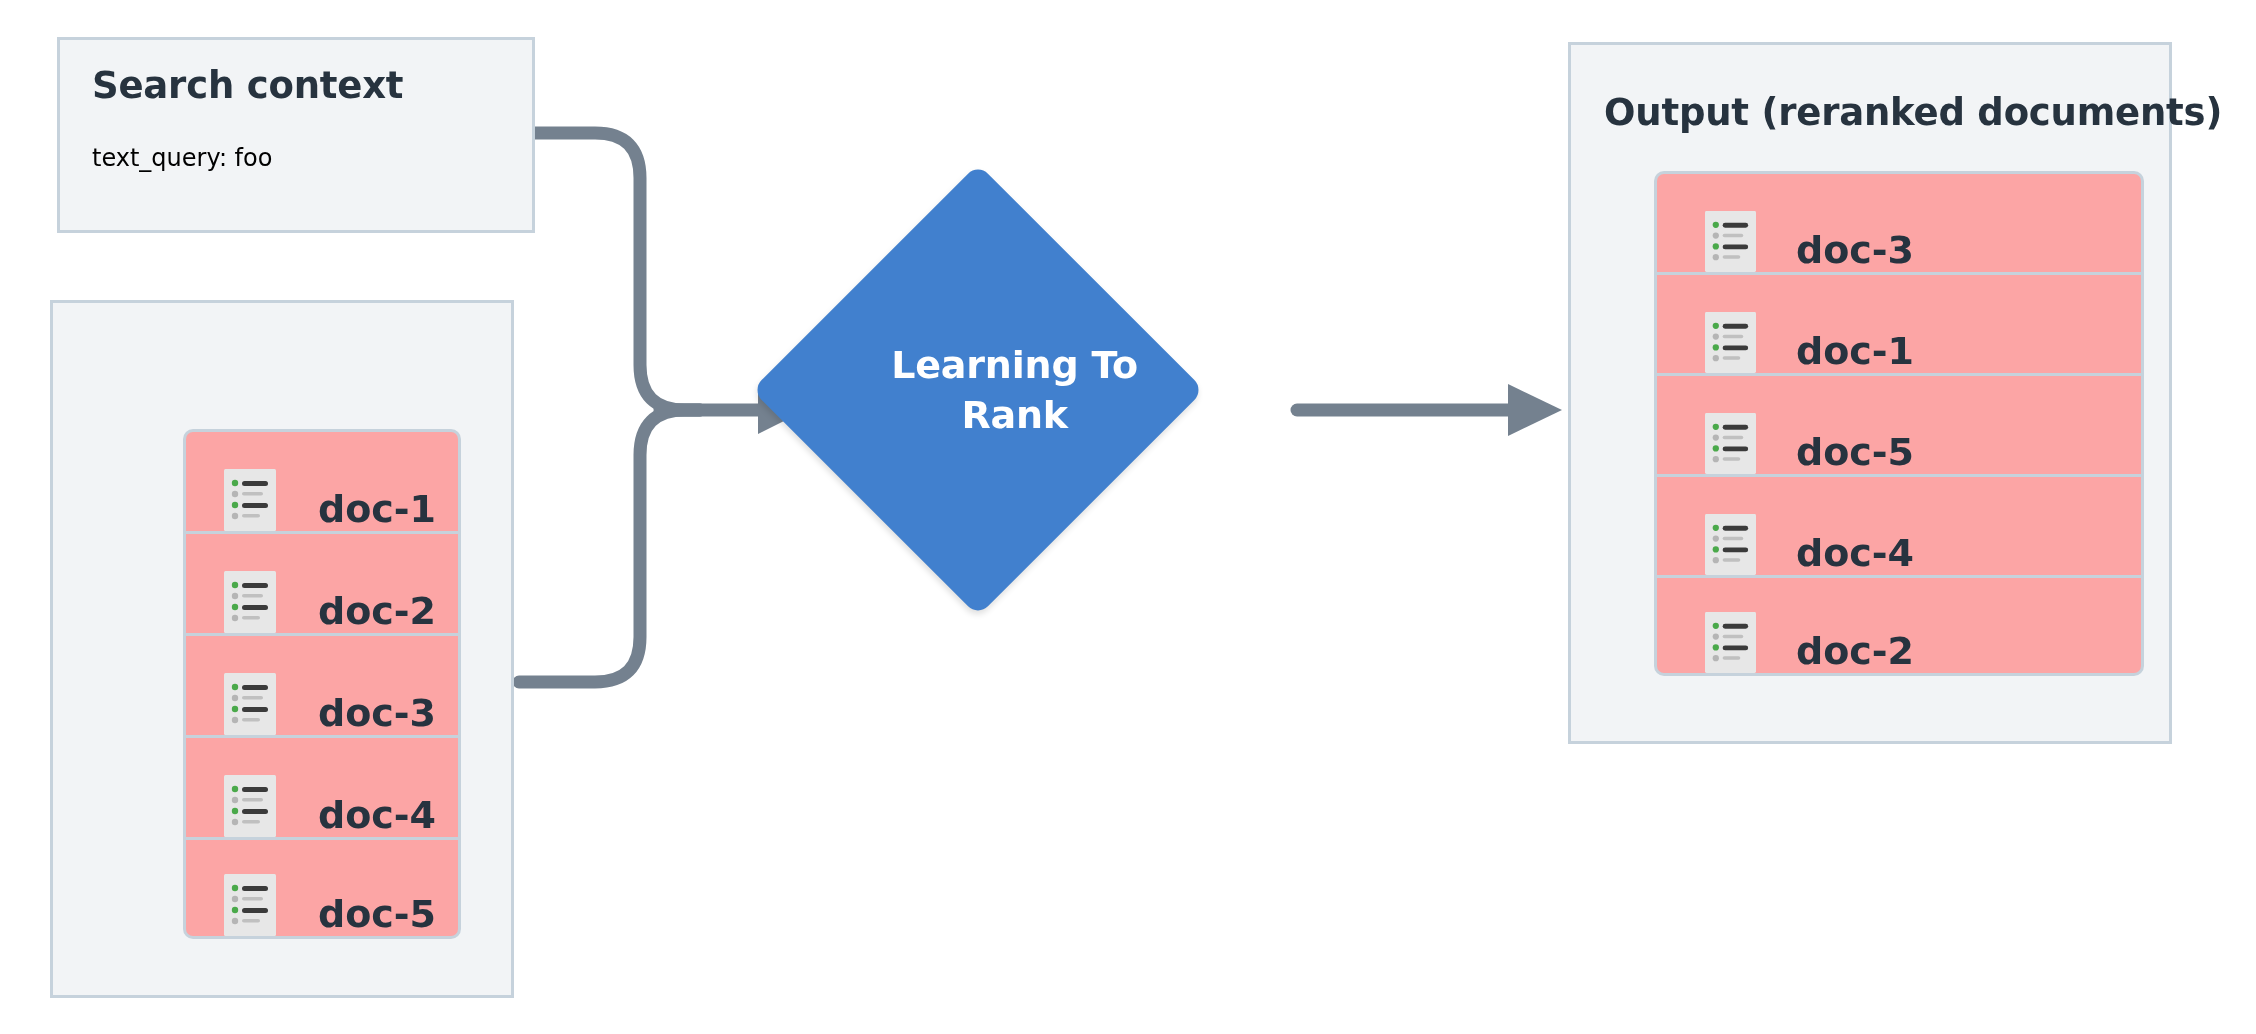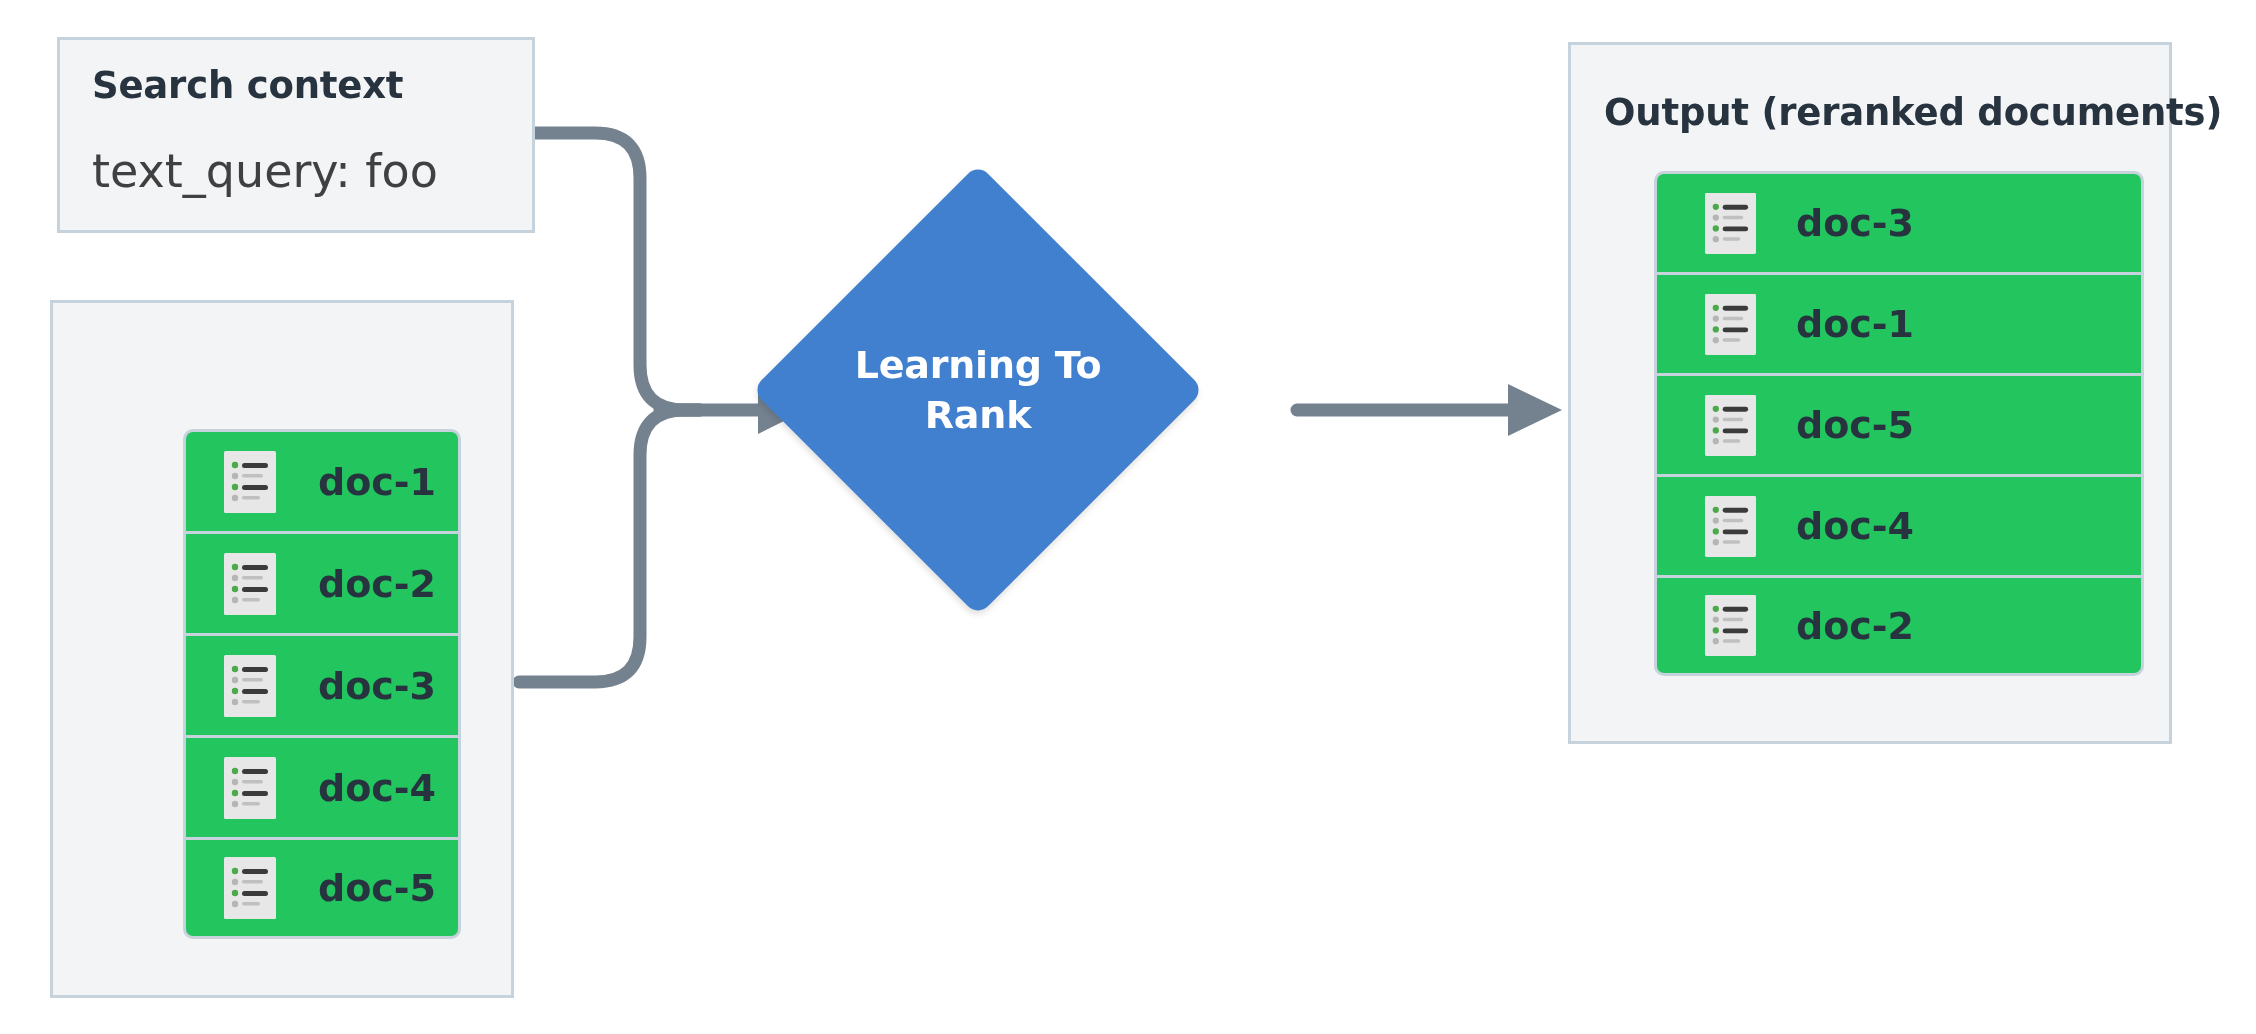--- a/index.html
+++ b/index.html
@@ -46,22 +46,22 @@
   }
   #search-context-title {
     left: 32px;
     top: 24px;
     font-size: 37px;
   }
   #search-context-value {
     position: absolute;
     left: 32px;
     top: 104px;
-    font-size: 46px;
-    color: #404040;
+    font-size: 24px;
+    color: #000000;
     font-weight: normal;
     white-space: nowrap;
   }
 
   
   #input-documents-panel {
     left: 50px;
     top: 300px;
     width: 464px;
     height: 698px;
@@ -98,22 +98,22 @@
   #output-doc-list {
     left: 83px;
     top: 126px;
     width: 490px;
   }
 
   .doc-item {
     position: relative;
     box-sizing: border-box;
     display: flex;
-    align-items: center;
-    background: #22c55e;
+    align-items: flex-end;
+    background: #fca5a5;
     border: 3px solid #c6d2dc;
     border-bottom-width: 0;
   }
   .doc-item:first-child {
     border-top-left-radius: 10px;
     border-top-right-radius: 10px;
   }
   .doc-item:last-child {
     border-bottom-width: 3px;
     border-bottom-left-radius: 10px;
@@ -151,21 +151,21 @@
     box-shadow: 2px 3px 6px rgba(0,0,0,0.13);
   }
   #ltr-label {
     position: absolute;
     left: 818px;
     top: 230px;
     width: 320px;
     height: 320px;
     display: flex;
     align-items: center;
-    justify-content: center;
+    justify-content: flex-end;
     text-align: center;
     color: #ffffff;
     font-weight: bold;
     font-size: 38px;
     line-height: 1.32;
     letter-spacing: -0.2px;
     pointer-events: none;
   }
 
   

